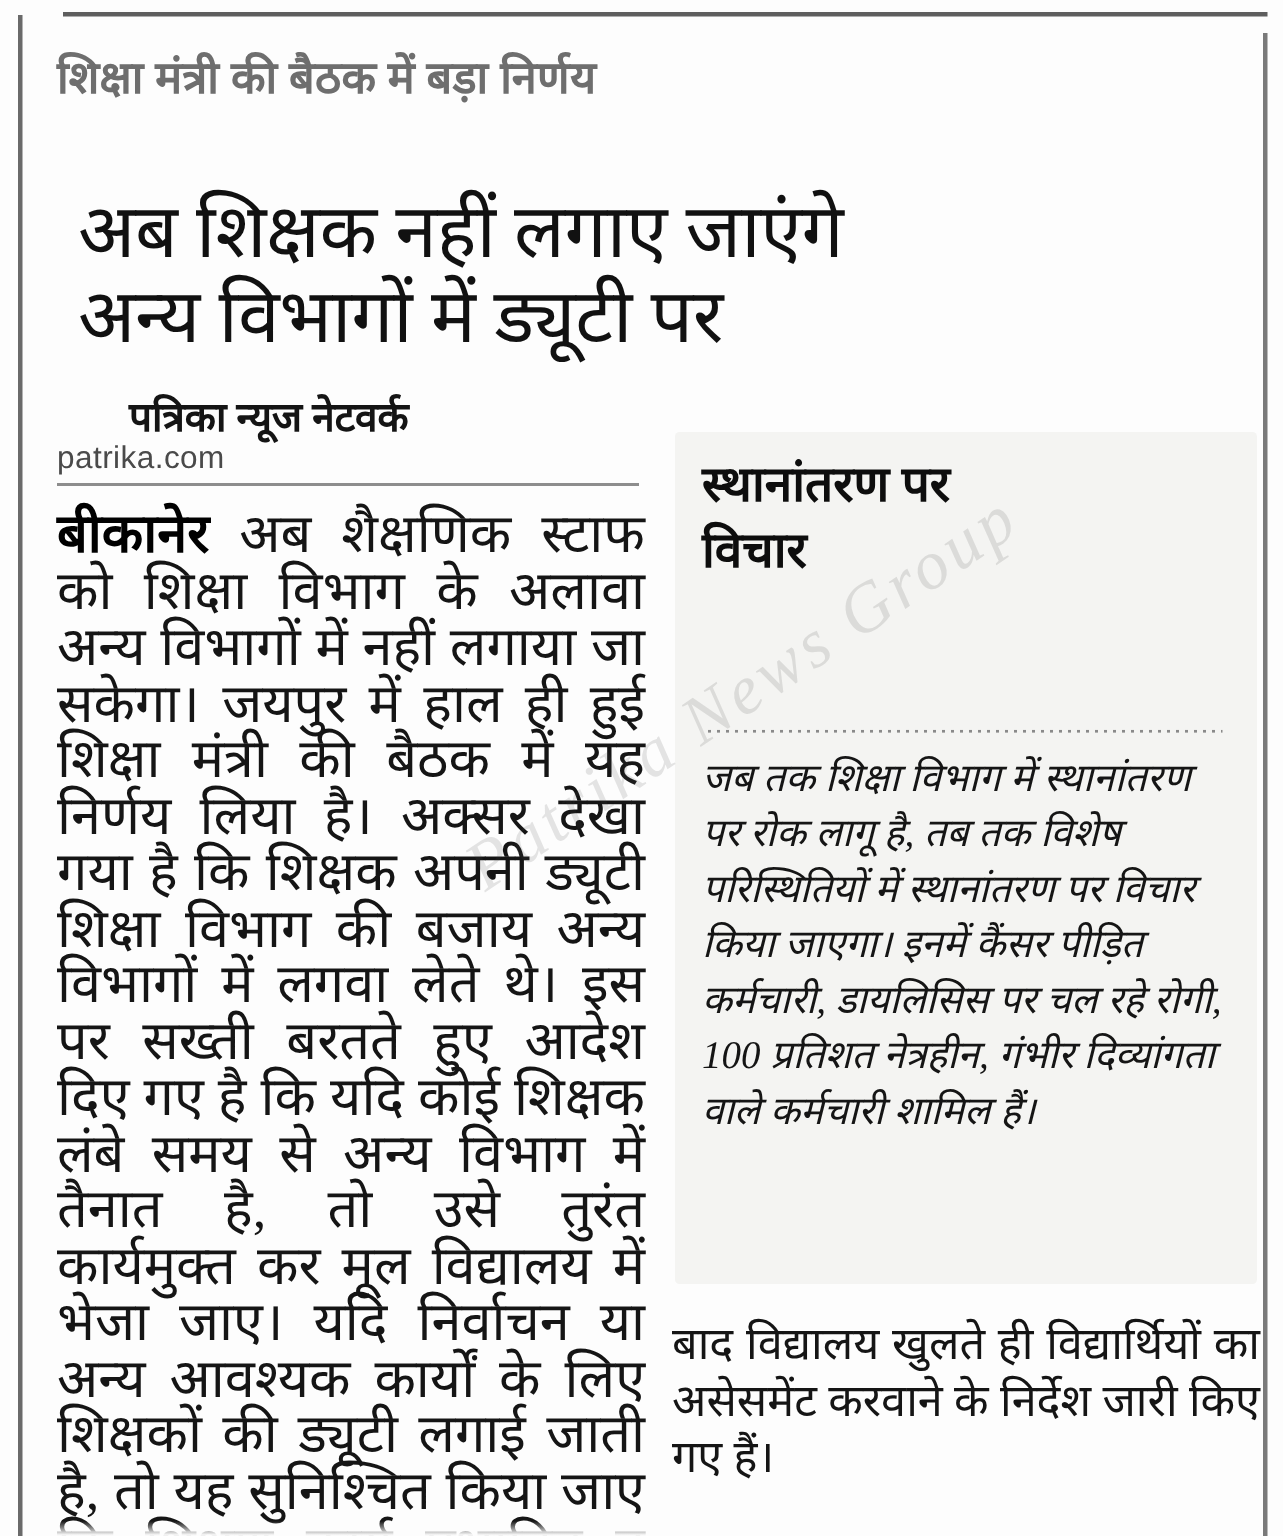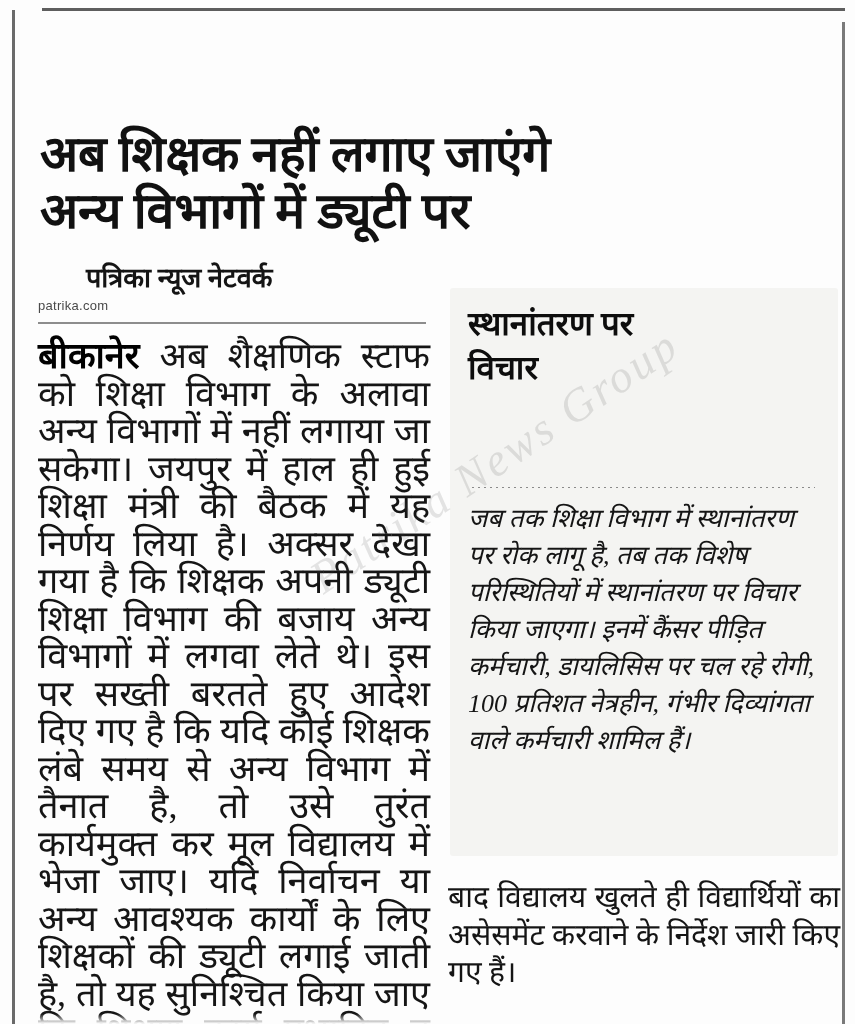--- a/index.html
+++ b/index.html
@@ -55,26 +55,26 @@
     top: 34px;
     font-size: 30px;
     line-height: 38px;
     font-weight: bold;
     color: #6e6e6e;
     letter-spacing: 0.2px;
     white-space: nowrap;
   }
   .headline {
     position: absolute;
-    left: 40px;
+    left: 52px;
     top: 92px;
     width: 790px;
     font-size: 50px;
     line-height: 57px;
-    font-weight: bold;
+    font-weight: normal;
     color: #111111;
     letter-spacing: -0.2px;
   }
   .headline .hl-line { display: block; }
 
   
   .byline {
     position: absolute;
     left: 38px;
     top: 264px;
@@ -82,21 +82,21 @@
   }
   .byline-name {
     font-size: 27px;
     line-height: 28px;
     font-weight: bold;
     color: #141414;
     margin-left: 48px;
   }
   .byline-site {
     margin-top: 4px;
-    font-size: 13px;
+    font-size: 21px;
     line-height: 20px;
     color: #4a4a4a;
     font-family: "Liberation Sans", "DejaVu Sans", sans-serif;
     letter-spacing: 0.3px;
   }
   .byline-rule {
     margin-top: 6px;
     width: 388px;
     height: 2px;
     background: #8d8d8d;
@@ -206,20 +206,21 @@
 </style>
 </head>
 <body>
 
 <div id="clipping">
 
   <div class="rule-top"></div>
   <div class="rule-left"></div>
   <div class="rule-right"></div>
 
+  <div class="kicker">शिक्षा मंत्री की बैठक में बड़ा निर्णय</div>
 
   <h1 class="headline">
     <span class="hl-line">अब शिक्षक नहीं लगाए जाएंगे</span>
     <span class="hl-line">अन्य विभागों में ड्यूटी पर</span>
   </h1>
 
   <div class="byline">
     <div class="byline-name">पत्रिका न्यूज नेटवर्क</div>
     <div class="byline-site">patrika.com</div>
     <div class="byline-rule"></div>

